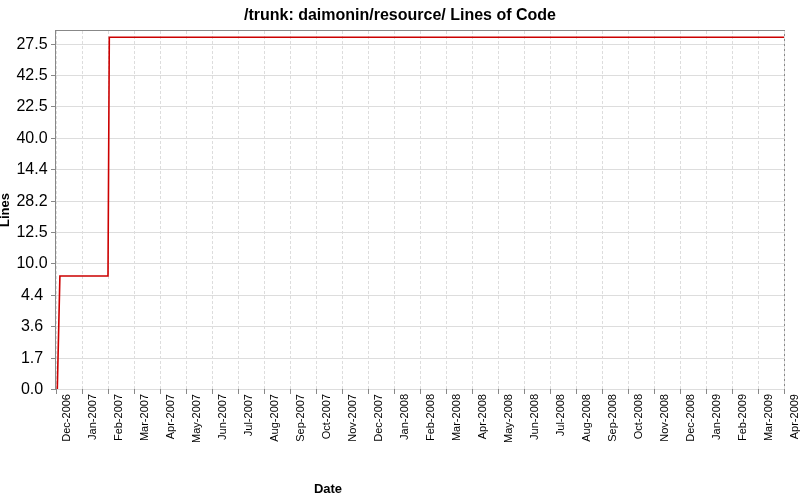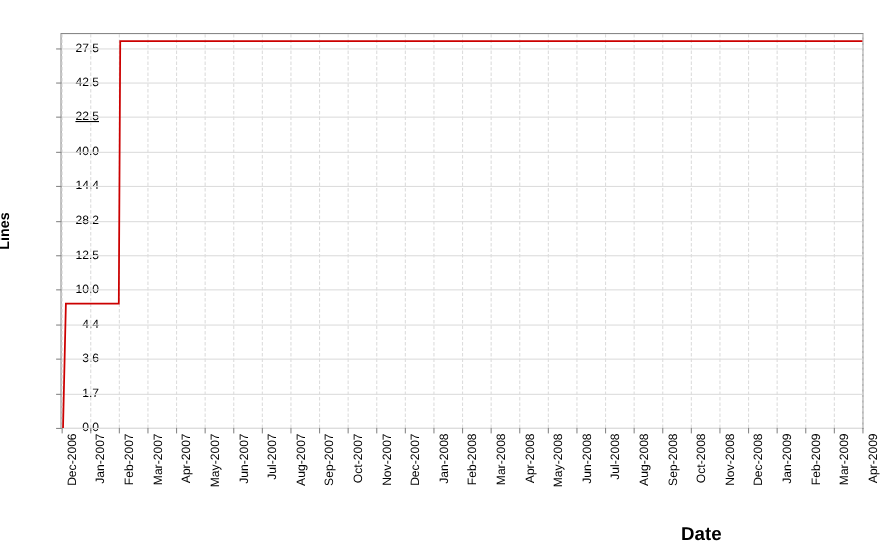--- a/index.html
+++ b/index.html
@@ -43,24 +43,24 @@
   }
   .grid-line-v {
     position: absolute;
     top: 0;
     height: 100%;
     width: 0;
     border-left: 1px dashed #ddd;
   }
   .y-tick-label {
     position: absolute;
-    right: 710px;
+    right: 748px;
     width: 40px;
-    text-align: right;
-    font-size: 11px;
+    text-align: center;
+    font-size: 16px;
     transform: translateY(-50%);
   }
   .x-tick-label {
     position: absolute;
     top: 394px;
     font-size: 11px;
     transform-origin: top left;
     transform: rotate(-90deg) translateX(-100%);
     white-space: nowrap;
   }
@@ -71,22 +71,22 @@
     font-size: 13px;
     font-weight: bold;
     transform-origin: left top;
     transform: rotate(-90deg) translate(-50%, -50%);
   }
   .x-axis-label {
     position: absolute;
     bottom: 4px;
     left: 0;
     width: 656px;
-    text-align: right;
-    font-size: 17px;
+    text-align: center;
+    font-size: 13px;
     font-weight: bold;
   }
   svg.series {
     position: absolute;
     left: 0;
     top: 0;
     width: 100%;
     height: 100%;
     overflow: visible;
   }
@@ -103,35 +103,36 @@
     height: 5px;
     width: 0;
     border-left: 1px solid #888;
   }
 </style>
 </head>
 <body>
 
 <div class="chart-container">
 
+  <div class="title">/trunk: daimonin/resource/ Lines of Code</div>
 
   <div class="y-axis-label">Lines</div>
   <div class="x-axis-label">Date</div>
 
   <div id="y-ticks">
       <div class="y-tick-label" style="top: 389px;">0.0</div>
       <div class="y-tick-label" style="top: 357.596px;">1.7</div>
       <div class="y-tick-label" style="top: 326.193px;">3.6</div>
       <div class="y-tick-label" style="top: 294.789px;">4.4</div>
       <div class="y-tick-label" style="top: 263.386px;">10.0</div>
       <div class="y-tick-label" style="top: 231.982px;">12.5</div>
       <div class="y-tick-label" style="top: 200.579px;">28.2</div>
       <div class="y-tick-label" style="top: 169.175px;">14.4</div>
       <div class="y-tick-label" style="top: 137.772px;">40.0</div>
-      <div class="y-tick-label" style="top: 106.368px; text-decoration: underline;">22.5</div>
+      <div class="y-tick-label" style="top: 106.368px;">22.5</div>
       <div class="y-tick-label" style="top: 74.9649px;">42.5</div>
       <div class="y-tick-label" style="top: 43.5614px;">27.5</div>
     </div>
 
   <div id="x-ticks">
       <div class="x-tick-label" style="left: 60px;">Dec-2006</div>
       <div class="x-tick-label" style="left: 86px;">Jan-2007</div>
       <div class="x-tick-label" style="left: 112px;">Feb-2007</div>
       <div class="x-tick-label" style="left: 138px;">Mar-2007</div>
       <div class="x-tick-label" style="left: 164px;">Apr-2007</div>

